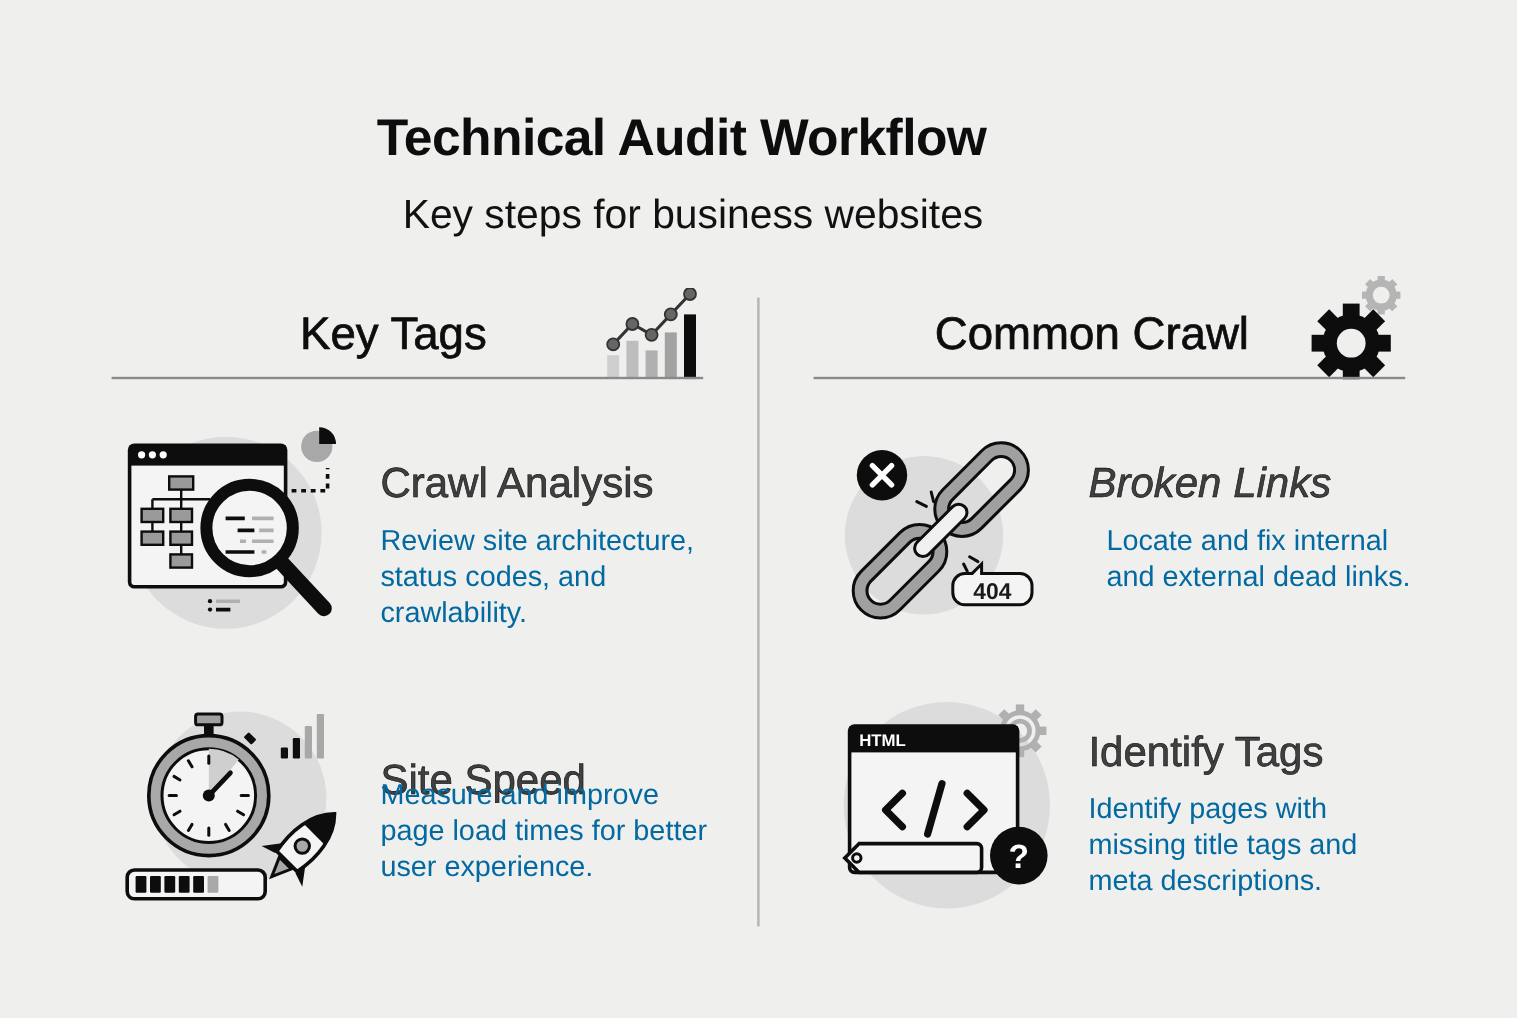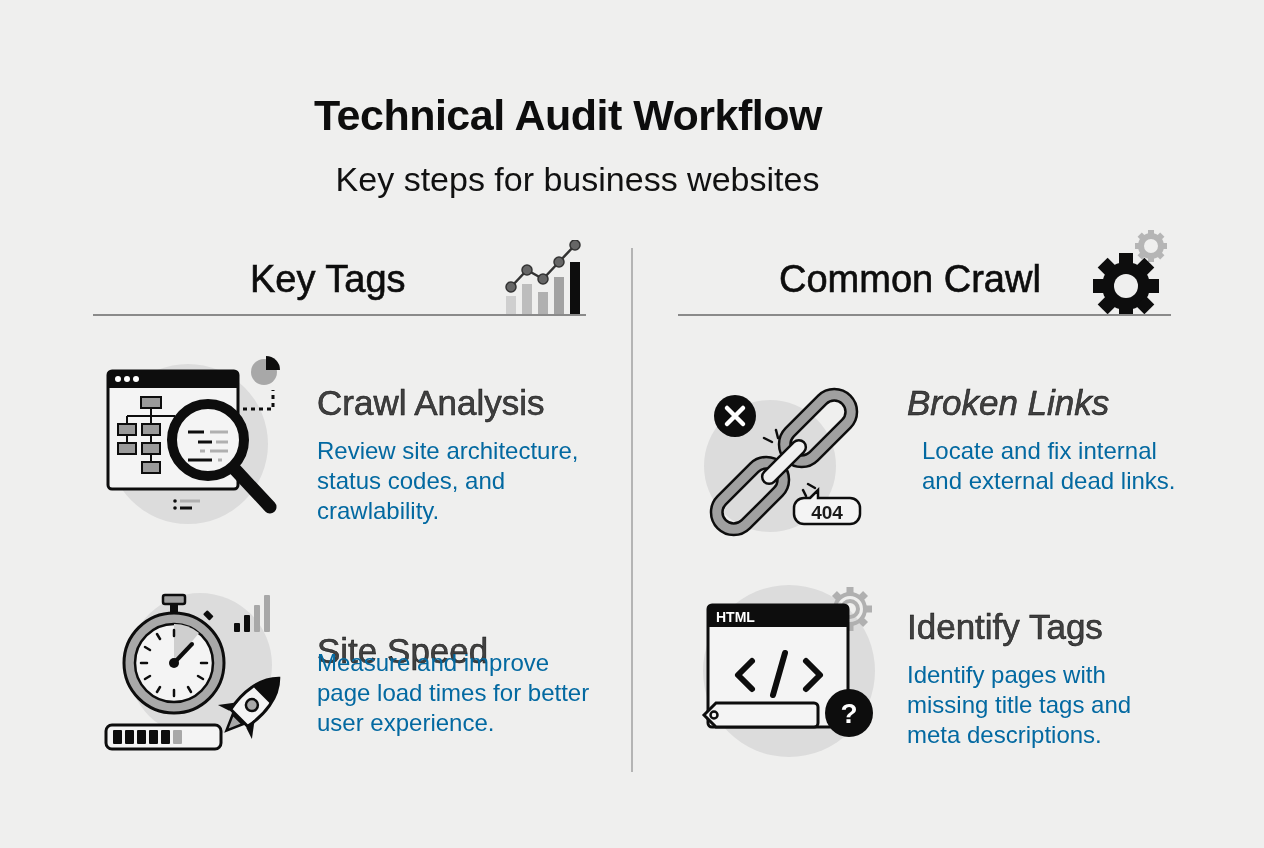--- a/index.html
+++ b/index.html
@@ -194,21 +194,21 @@
       <path d="M12,-6 L24,10 L12,6 Z" fill="#0d0d0d"></path>
       <path d="M-7,6 L0,22 L7,6 Z" fill="#a8a8a8" stroke="#0d0d0d" stroke-width="2.5"></path>
     </g>
   </svg>
 </div>
 <div class="abs card-title" style="left:317px; top:606px;margin-top:24px;">Site Speed</div>
 <div class="abs card-desc" style="left:317px; top:648px;">Measure and improve
 page load times for better
 user experience.</div>
 
-<div class="abs" style="left:700px; top:378px;">
+<div class="abs" style="left:700px; top:358px;">
   <svg width="170" height="162" viewBox="0 0 170 162">
     <circle cx="70" cy="88" r="66" fill="#dcdcdc"></circle>
 
     <circle cx="35" cy="38" r="21" fill="#0d0d0d"></circle>
     <path d="M27,30 L43,46 M43,30 L27,46" stroke="#fff" stroke-width="4.5" stroke-linecap="round"></path>
 
     <g transform="translate(118,50) rotate(-45)">
       <rect x="-40" y="-17" width="80" height="34" rx="17" fill="none" stroke="#0d0d0d" stroke-width="14"></rect>
       <rect x="-40" y="-17" width="80" height="34" rx="17" fill="none" stroke="#a0a0a0" stroke-width="9"></rect>
     </g>

